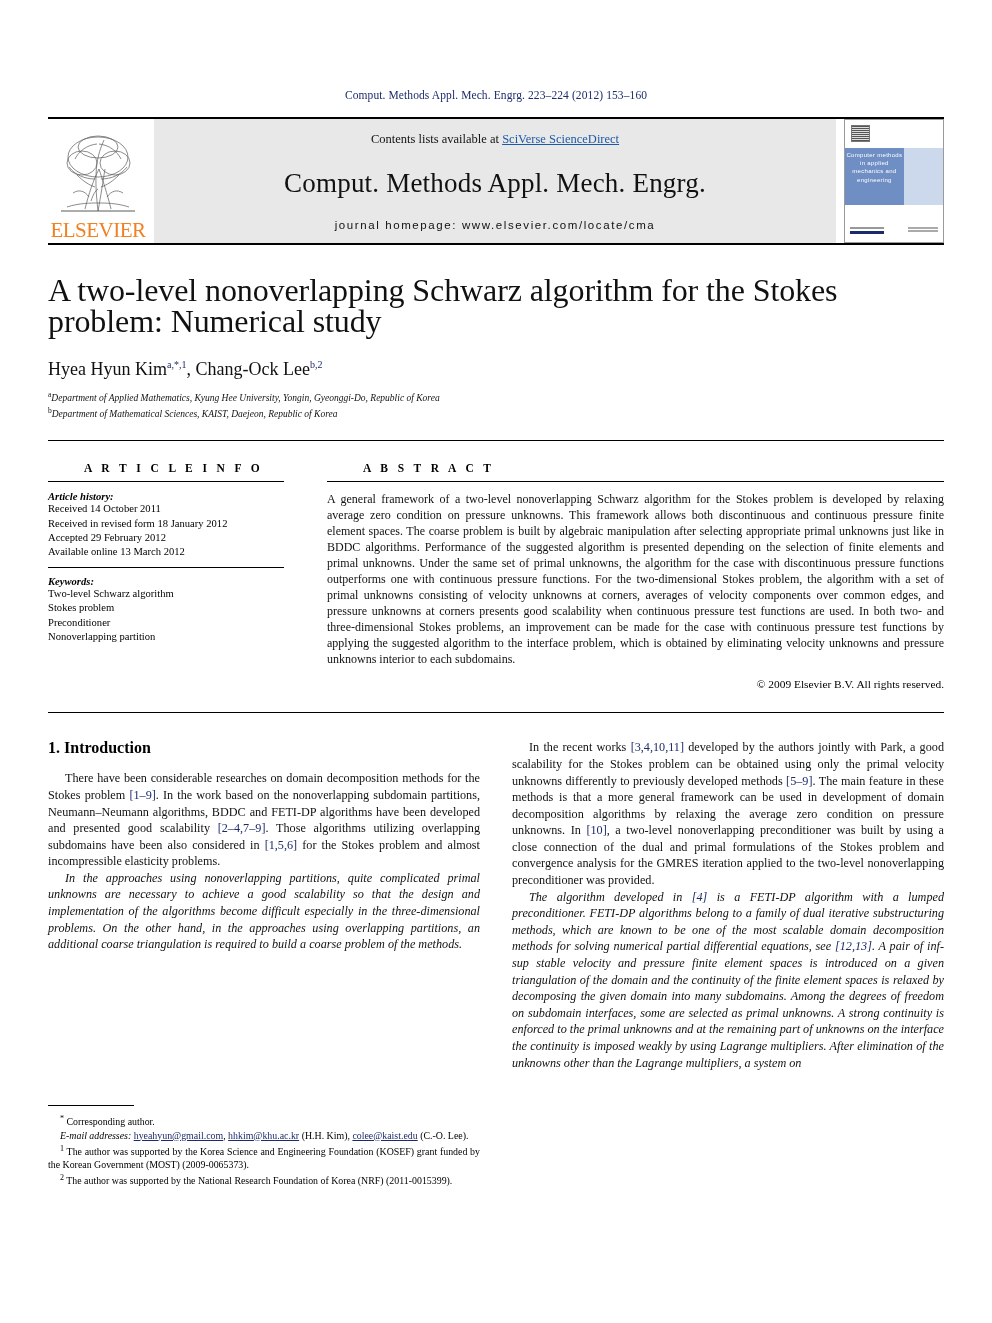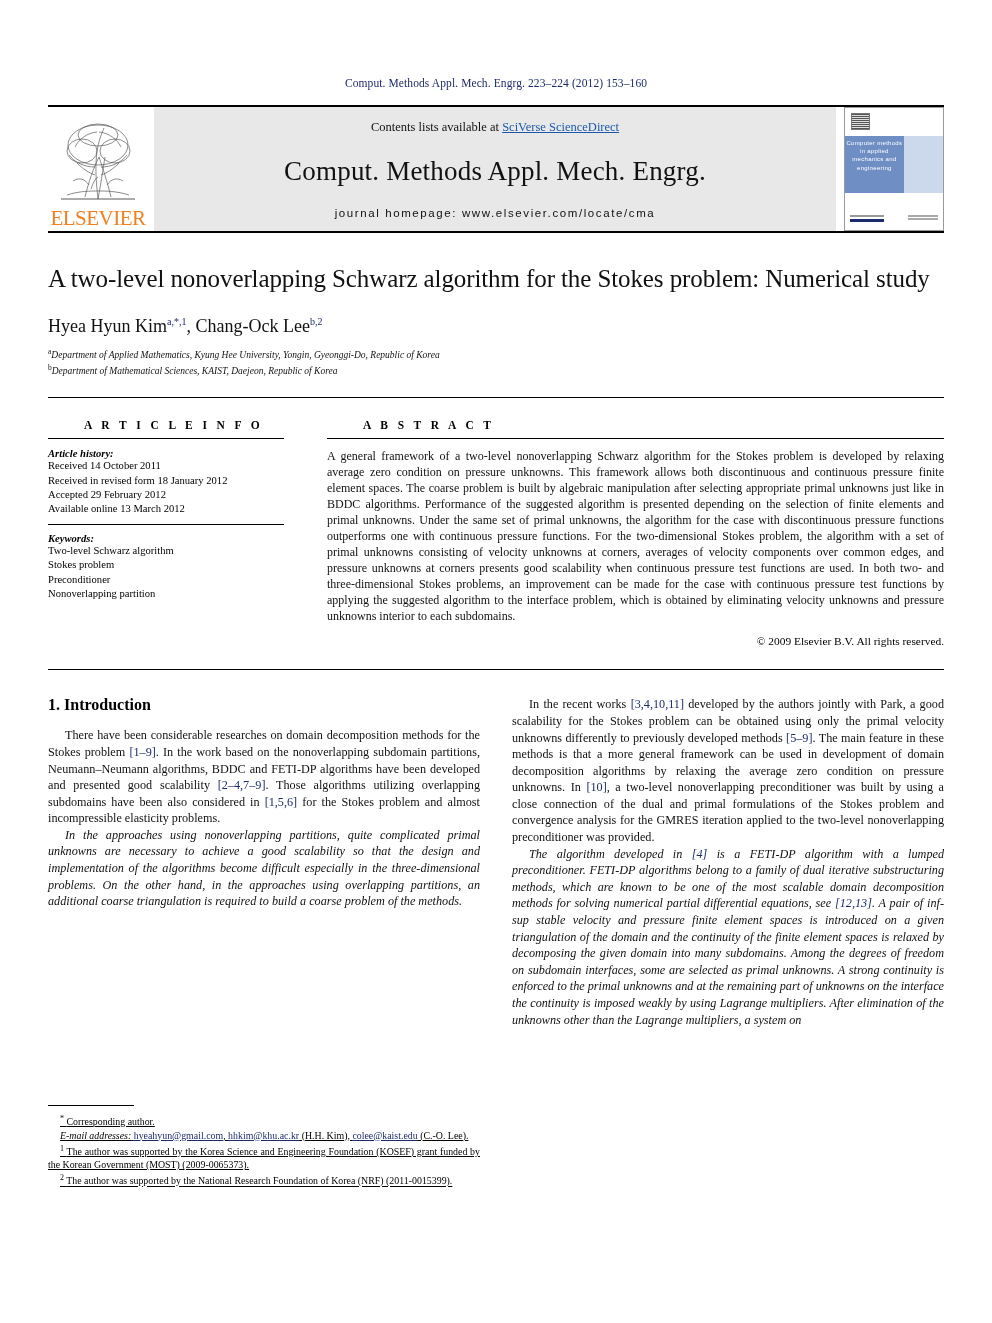--- a/index.html
+++ b/index.html
@@ -13,21 +13,21 @@
     font-family: "Liberation Serif", serif;
     color: #000000;
     position: relative;
     overflow: hidden;
   }
   .page {
     position: relative;
     width: 992px;
     height: 1007px;
     box-sizing: border-box;
-    padding: 1px 48px;
+    padding: 13px 48px;
   }
 
   
   .running-head {
     text-align: center;
     font-family: "Liberation Serif", serif;
     font-size: 11.5px;
     color: #1d2b6b;
     padding-top: 76px;
     letter-spacing: .1px;
@@ -137,21 +137,21 @@
     position: absolute; right: 5px; bottom: 9px; width: 30px;
   }
   .cover-footr i { display:block; height:1.5px; background:#aaa; margin-bottom:1.5px;}
 
   
   .title-rule {
     border-top: 2px solid #000;
     margin-top: 0px;
   }
   .paper-title {
-    font-size: 25px;
+    font-size: 32px;
     line-height: 31px;
     margin: 30px 0 0 0;
     color: #111;
     font-weight: normal;
     letter-spacing: -0.1px;
   }
   .authors {
     font-size: 18px;
     margin-top: 22px;
     color: #111;
@@ -264,21 +264,21 @@
     width: 86px;
     border-top: 1px solid #000;
     margin-bottom: 6px;
   }
   .fn {
     font-size: 9.9px;
     line-height: 13.2px;
     text-align: justify;
     margin: 0;
   }
-  .fn.indent { text-indent: 12px; text-decoration: underline; }
+  .fn.indent { text-indent: 12px; }
   .fn sup { font-size: 8px; }
   .fn .em { font-style: italic; }
   .mail { color: #1d2b6b; }
 
   .issn-block {
     position: absolute;
     left: 48px;
     top: 1238px;
     width: 432px;
     font-size: 10.2px;

